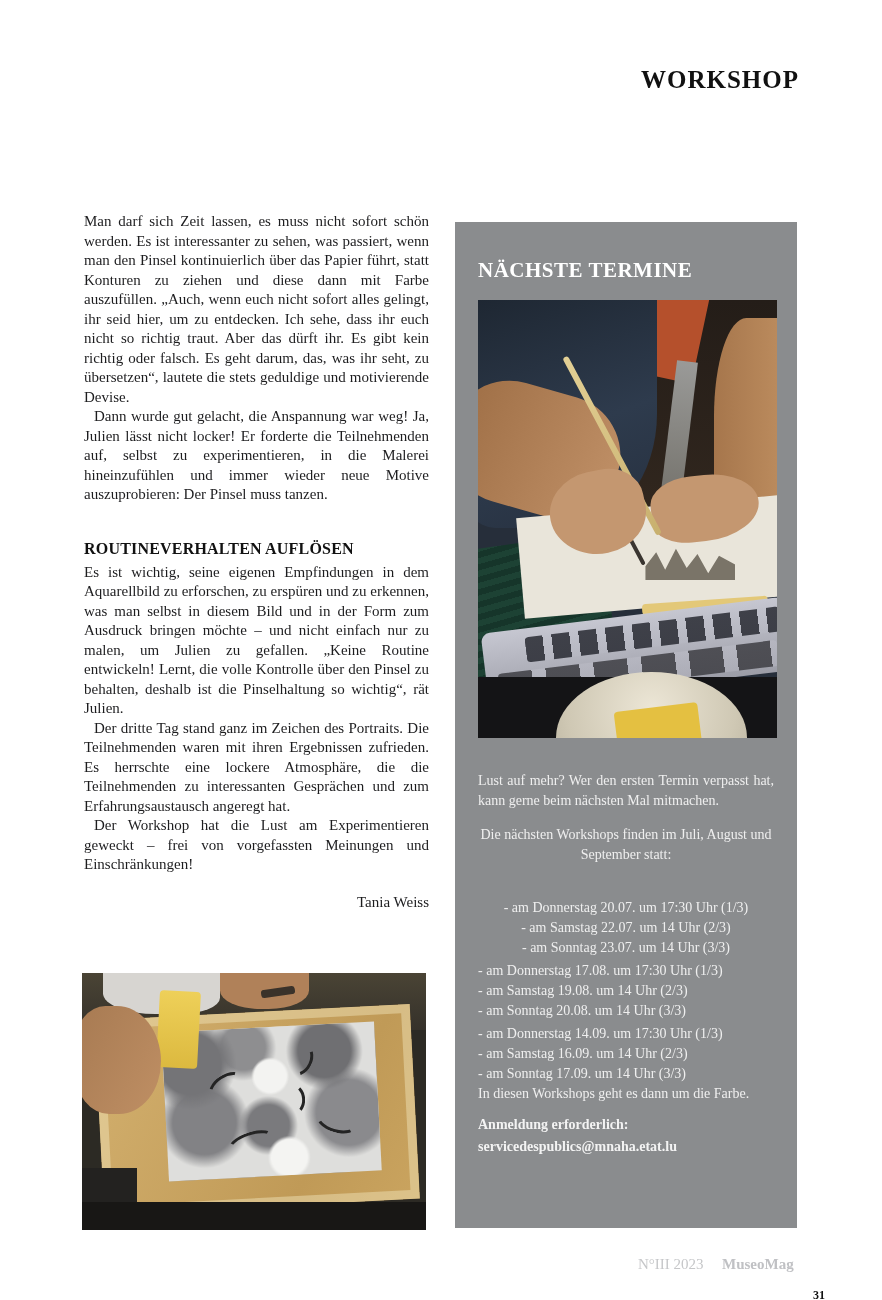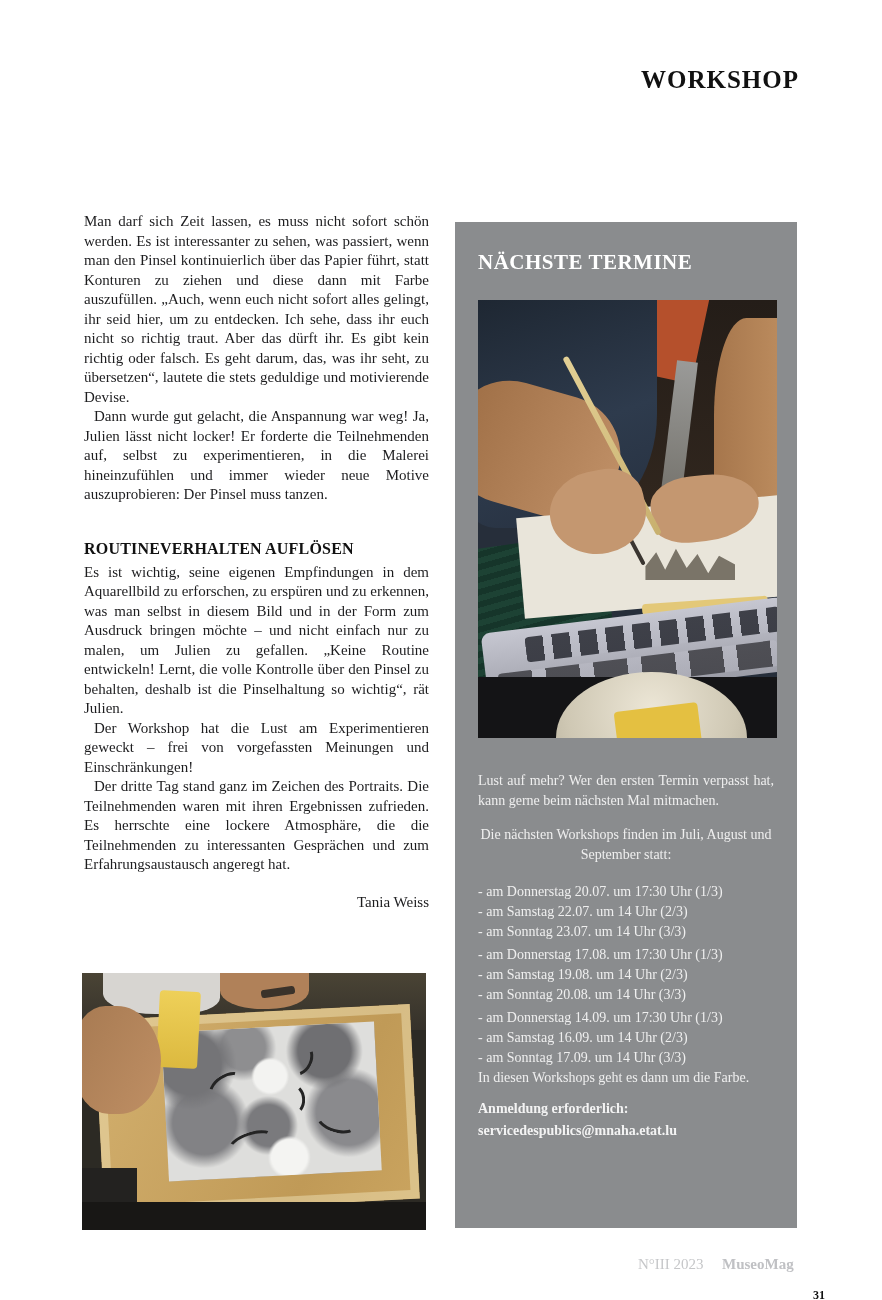--- a/index.html
+++ b/index.html
@@ -14,28 +14,28 @@
   .article{position:absolute;left:84px;top:212px;width:345px;font-size:15px;line-height:19.5px;
         text-align:justify;color:#1d1d1f;}
   .article p{margin:0;}
   .article p.indent{text-indent:10px;}
   .article h2{margin:34px 0 4px 0;font-size:16px;line-height:20px;font-weight:bold;
         letter-spacing:.2px;text-align:left;color:#111;}
   .byline{margin-top:18px;text-align:right;font-size:15px;}
 
   
   .panel{position:absolute;left:455px;top:222px;width:342px;height:1006px;background:#8a8c8e;}
-  .panel-title{position:absolute;left:23px;top:28px;font-size:21px;font-weight:bold;
+  .panel-title{position:absolute;left:23px;top:36px;font-size:21px;font-weight:bold;
         color:#ffffff;letter-spacing:.5px;}
   .panel-text{position:absolute;left:23px;top:549px;width:296px;font-size:14px;line-height:20px;
         color:#efefef;}
   .panel-text p{margin:0;text-align:justify;}
   .panel-text .lead{margin-top:14px;text-align:center;}
   .date-group{margin-top:3px;}
-  .date-group.first{margin-top:17px;}
+  .date-group.first{margin-top:33px;text-align:center;}
   .date-line{white-space:nowrap;}
   .outro{margin-top:8px;}
   .reg{margin-top:10px;font-weight:bold;color:#f3f3f3;}
   .reg div{line-height:22px;}
 
   
   .footer{position:absolute;top:1256px;left:0;width:100%;height:24px;font-size:15px;}
   .footer .issue{position:absolute;left:638px;color:#c6c7c9;}
   .footer .mag{position:absolute;left:722px;color:#c0c1c4;font-weight:bold;}
   .footer .pageno{position:absolute;left:813px;color:#111;font-weight:bold;font-size:12px;margin-top:32px;}
@@ -110,22 +110,22 @@
 
 <div class="page">
 
   <div class="workshop-head">WORKSHOP</div>
 
   <div class="article">
     <p>Man darf sich Zeit lassen, es muss nicht sofort schön werden. Es ist interessanter zu sehen, was passiert, wenn man den Pinsel kontinuierlich über das Papier führt, statt Konturen zu ziehen und diese dann mit Farbe auszufüllen. „Auch, wenn euch nicht sofort alles gelingt, ihr seid hier, um zu entdecken. Ich sehe, dass ihr euch nicht so richtig traut. Aber das dürft ihr. Es gibt kein richtig oder falsch. Es geht darum, das, was ihr seht, zu übersetzen“, lautete die stets geduldige und motivierende Devise.</p>
     <p class="indent">Dann wurde gut gelacht, die Anspannung war weg! Ja, Julien lässt nicht locker! Er forderte die Teilnehmenden auf, selbst zu experimentieren, in die Malerei hineinzufühlen und immer wieder neue Motive auszuprobieren: Der Pinsel muss tanzen.</p>
     <h2>ROUTINEVERHALTEN AUFLÖSEN</h2>
     <p>Es ist wichtig, seine eigenen Empfindungen in dem Aquarellbild zu erforschen, zu erspüren und zu erkennen, was man selbst in diesem Bild und in der Form zum Ausdruck bringen möchte – und nicht einfach nur zu malen, um Julien zu gefallen. „Keine Routine entwickeln! Lernt, die volle Kontrolle über den Pinsel zu behalten, deshalb ist die Pinselhaltung so wichtig“, rät Julien.</p>
+    <p class="indent">Der dritte Tag stand ganz im Zeichen des Portraits. Die Teilnehmenden waren mit ihren Ergebnissen zufrieden. Es herrschte eine lockere Atmosphäre, die die Teilnehmenden zu interessanten Gesprächen und zum Erfahrungsaustausch angeregt hat.</p>
     <p class="indent">Der Workshop hat die Lust am Experimentieren geweckt – frei von vorgefassten Meinungen und Einschränkungen!</p>
-    <p class="indent">Der dritte Tag stand ganz im Zeichen des Portraits. Die Teilnehmenden waren mit ihren Ergebnissen zufrieden. Es herrschte eine lockere Atmosphäre, die die Teilnehmenden zu interessanten Gesprächen und zum Erfahrungsaustausch angeregt hat.</p>
     <div class="byline">Tania Weiss</div>
   </div>
 
   <div class="panel">
     <div class="panel-title">NÄCHSTE TERMINE</div>
 
     <div class="panel-text">
       <p>Lust auf mehr? Wer den ersten Termin verpasst hat, kann gerne beim nächsten Mal mitmachen.</p>
       <p class="lead">Die nächsten Workshops finden im Juli, August und September statt:</p>
 

